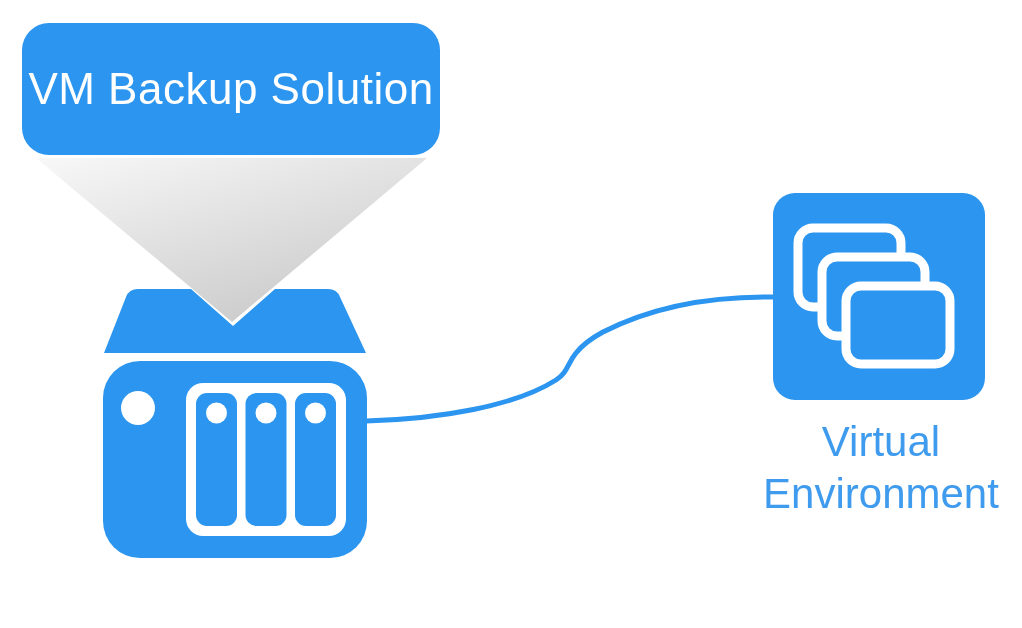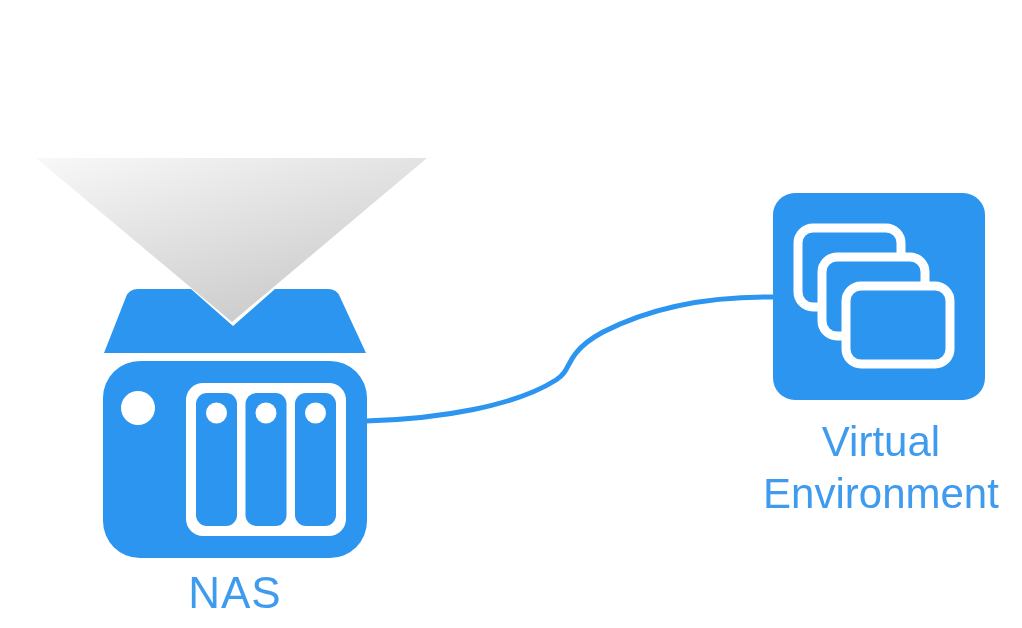--- a/index.html
+++ b/index.html
@@ -61,20 +61,23 @@
     width: 296px;
     font-size: 42px;
   }
   .ve-label span { display: block; }
 </style>
 </head>
 <body>
 
 <div class="canvas">
 
+  <div class="title-box">
+    <span>VM Backup Solution</span>
+  </div>
 
   <svg class="diagram-svg" viewBox="0 0 1022 628" xmlns="http://www.w3.org/2000/svg">
     <defs>
       <linearGradient id="funnelGrad" x1="0" y1="0" x2="0.65" y2="1">
         <stop offset="0" stop-color="#F8F8F8"></stop>
         <stop offset="1" stop-color="#CACACA"></stop>
       </linearGradient>
     </defs>
 
     <g>
@@ -108,20 +111,19 @@
              C 648 309, 705 296, 774 297" stroke="#2B95EF"></path>
 
     <g>
       <rect x="773" y="193" width="212" height="207" rx="22" fill="#2B95EF"></rect>
       <rect fill="none" stroke="#ffffff" stroke-width="9" x="798" y="228" width="103" height="79" rx="15"></rect>
       <rect stroke="#ffffff" stroke-width="9" x="822" y="257" width="103" height="79" rx="15" fill="#2B95EF"></rect>
       <rect stroke="#ffffff" stroke-width="9" x="846" y="286" width="104" height="78" rx="15" fill="#2B95EF"></rect>
     </g>
   </svg>
 
-  <div class="node-label nas-label">NAS</div>
 
   <div class="node-label ve-label">
     <span>Virtual</span>
     <span>Environment</span>
   </div>
 
 </div>
 
 </body></html>

